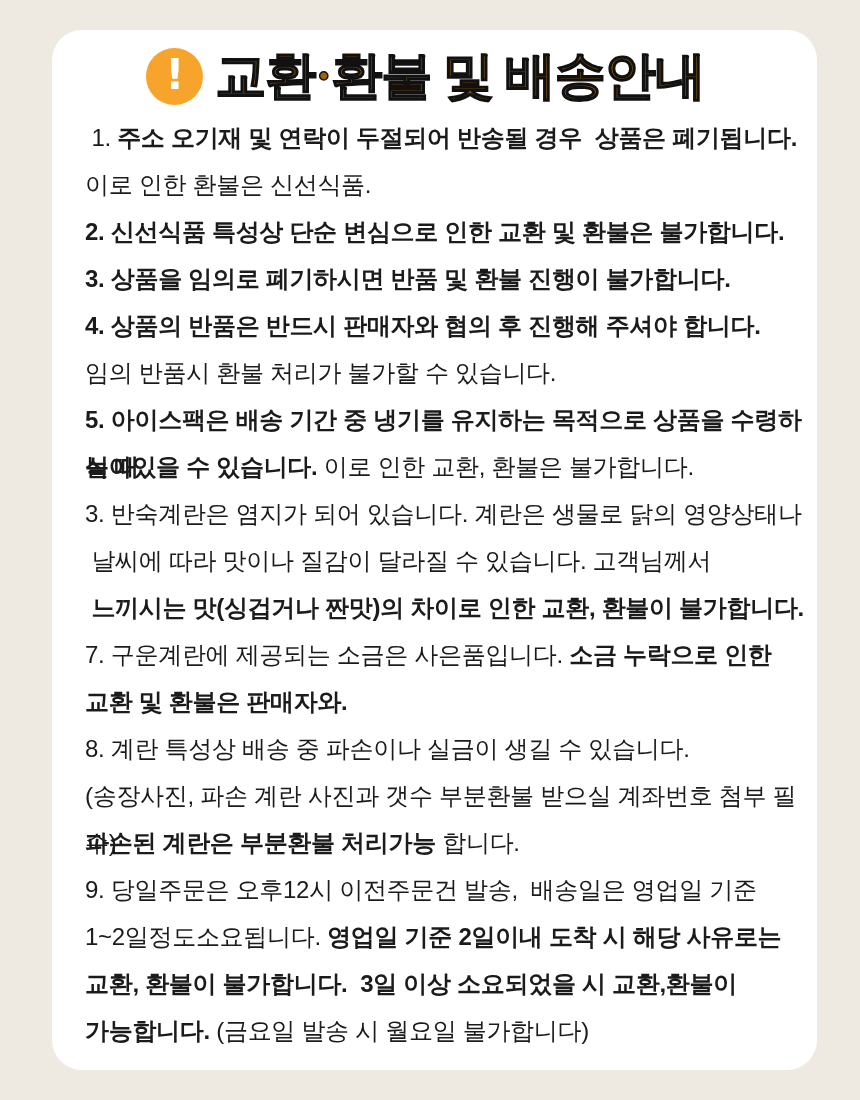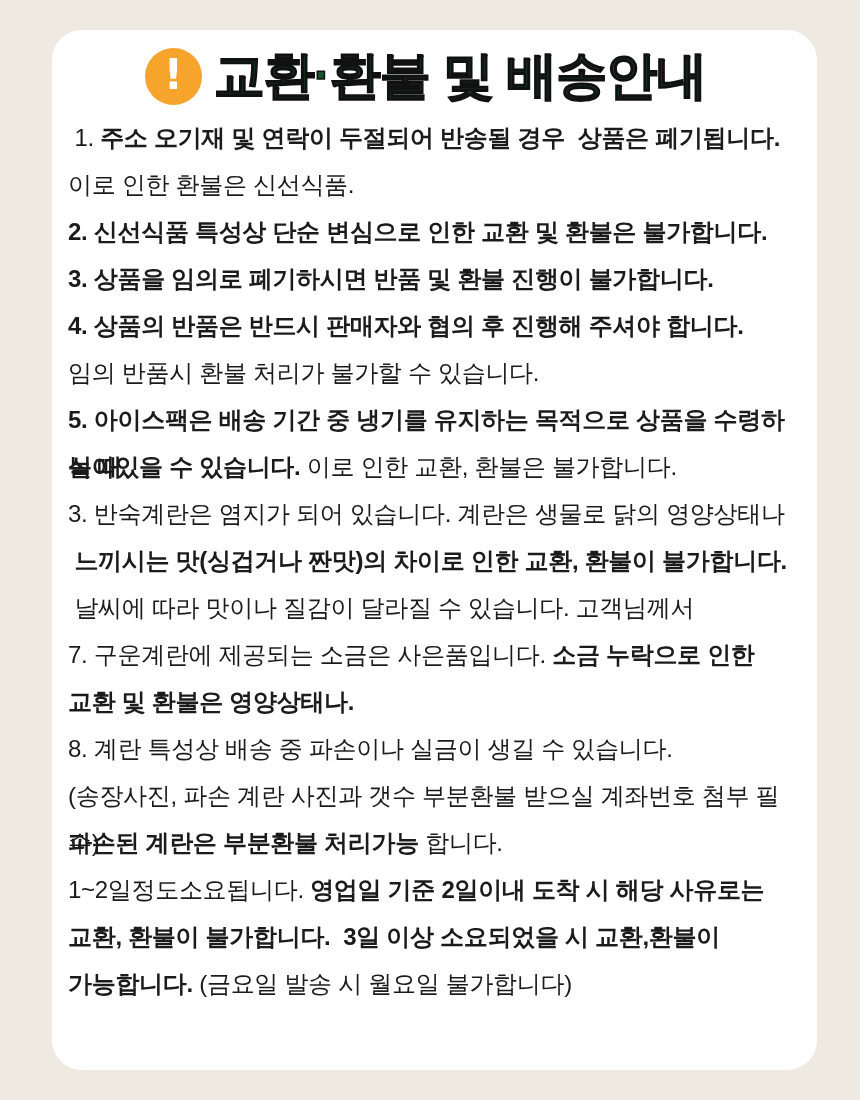--- a/index.html
+++ b/index.html
@@ -47,35 +47,36 @@
     font-size:42px;
     font-weight:900;
     line-height:1;
     transform:translateY(-1px);
     font-family:"DejaVu Sans",sans-serif;
   }
   h1.title{
     font-size:51px;
     font-weight:900;
     letter-spacing:-1px;
-    color:#14532d;
+    color:#a16207;
     white-space:nowrap;
-    font-family:Liberation Sans, sans-serif;
+    font-family:Liberation Serif, serif;
     -webkit-text-stroke:1.5px #111111;
   }
   .notice-body{
     margin-top:8px;
     font-size:24px;
     letter-spacing:-0.3px;
   }
   .line{
     height:47px;
     line-height:47px;
     white-space:pre-wrap;
     overflow:visible;
+    margin-left:17px;
   }
   .line span{font-weight:400;}
   .line span.b{font-weight:700;}
 </style>
 </head>
 <body>
 
 <div class="card">
   <div class="title-row">
     <span class="icon-circle">
@@ -86,24 +87,25 @@
   <div class="notice-body">
       <div class="line"><span> 1. </span><span class="b">주소 오기재 및 연락이 두절되어 반송될 경우  상품은 폐기됩니다.</span></div>
       <div class="line"><span>이로 인한 환불은 신선식품.</span></div>
       <div class="line"><span class="b">2. 신선식품 특성상 단순 변심으로 인한 교환 및 환불은 불가합니다.</span></div>
       <div class="line"><span class="b">3. 상품을 임의로 폐기하시면 반품 및 환불 진행이 불가합니다.</span></div>
       <div class="line"><span class="b">4. 상품의 반품은 반드시 판매자와 협의 후 진행해 주셔야 합니다.</span></div>
       <div class="line"><span>임의 반품시 환불 처리가 불가할 수 있습니다.</span></div>
       <div class="line"><span class="b">5. 아이스팩은 배송 기간 중 냉기를 유지하는 목적으로 상품을 수령하실 때</span></div>
       <div class="line"><span class="b">녹아있을 수 있습니다.</span><span> 이로 인한 교환, 환불은 불가합니다.</span></div>
       <div class="line"><span>3. 반숙계란은 염지가 되어 있습니다. 계란은 생물로 닭의 영양상태나</span></div>
+      <div class="line"><span> 날씨에 따라 맛이나 질감이 달라질 수 있습니다. 고객님께서</span></div>
       <div class="line"><span class="b"> 느끼시는 맛(싱겁거나 짠맛)의 차이로 인한 교환, 환불이 불가합니다.</span></div>
-      <div class="line"><span> 날씨에 따라 맛이나 질감이 달라질 수 있습니다. 고객님께서</span></div>
       <div class="line"><span>7. 구운계란에 제공되는 소금은 사은품입니다. </span><span class="b">소금 누락으로 인한</span></div>
-      <div class="line"><span class="b">교환 및 환불은 영양상태나.</span></div>
+      <div class="line"><span class="b">교환 및 환불은 판매자와.</span></div>
       <div class="line"><span>8. 계란 특성상 배송 중 파손이나 실금이 생길 수 있습니다.</span></div>
       <div class="line"><span>(송장사진, 파손 계란 사진과 갯수 부분환불 받으실 계좌번호 첨부 필수)</span></div>
       <div class="line"><span class="b">파손된 계란은 부분환불 처리가능</span><span> 합니다.</span></div>
+      <div class="line"><span>9. 당일주문은 오후12시 이전주문건 발송,  배송일은 영업일 기준</span></div>
       <div class="line"><span>1~2일정도소요됩니다. </span><span class="b">영업일 기준 2일이내 도착 시 해당 사유로는</span></div>
       <div class="line"><span class="b">교환, 환불이 불가합니다.  3일 이상 소요되었을 시 교환,환불이</span></div>
       <div class="line"><span class="b">가능합니다.</span><span> (금요일 발송 시 월요일 불가합니다)</span></div>
     </div>
 </div>
 
 </body></html>

